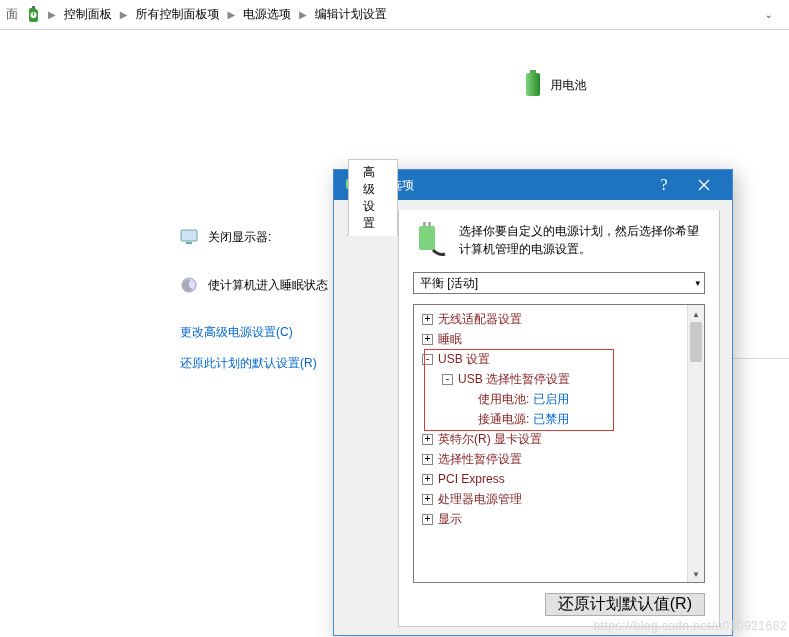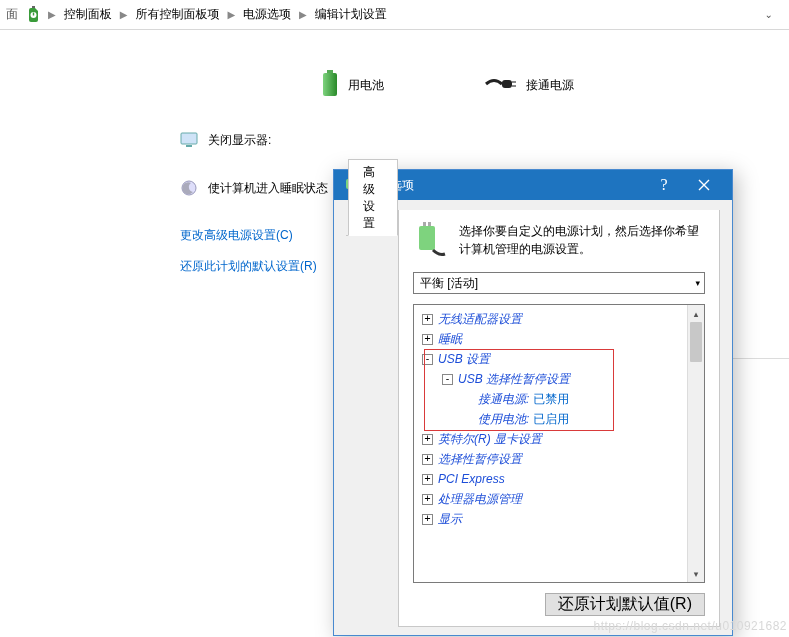--- a/index.html
+++ b/index.html
@@ -50,24 +50,25 @@
     color: #0a5a2a;
     margin-bottom: 8px;
   }
   .page .subtitle {
     font-size: 12px;
     color: #000;
     margin-bottom: 24px;
   }
   .cols {
     display: flex;
-    gap: 100px;
+    gap: 76px;
     margin-left: 140px;
     margin-bottom: 30px;
     align-items: center;
+    flex-direction: column;
   }
   .col { display: flex; align-items: center; gap: 8px; }
 
   .ctrl-row {
     display: flex;
     align-items: center;
     gap: 10px;
     margin-bottom: 30px;
   }
   .ctrl-row .small-icon { width: 18px; height: 18px; }
@@ -197,21 +198,21 @@
     border: 1px solid #888;
     display: inline-flex;
     align-items: center; justify-content: center;
     font-size: 10px;
     line-height: 8px;
     margin-right: 5px;
     color: #000;
     font-family: monospace;
     background:#fff;
   }
-  .tree .leaf-label { color: #1d4ed8; font-style: italic; }
+  .tree .leaf-label { color: #7f1d1d; }
   .tree .link-val { color: #0066cc; margin-left: 4px; }
   .highlight-box {
     position: absolute;
     border: 1px solid #d93a3a;
     pointer-events: none;
   }
   .scrollbar {
     width: 17px;
     background: #f0f0f0;
     border-left: 1px solid #dcdcdc;
@@ -410,27 +411,27 @@
             <div class="node" style="padding-left: 6px;">
               <span class="exp">-</span>
               <span class="leaf-label">USB 设置</span>
             </div>
             <div class="node" style="padding-left: 26px;">
               <span class="exp">-</span>
               <span class="leaf-label">USB 选择性暂停设置</span>
             </div>
             <div class="node" style="padding-left: 46px;">
               <span style="display: inline-block; width: 16px;"></span>
+              <span class="leaf-label">使用电池:</span>
+              <span class="link-val">已启用</span>
+            </div>
+            <div class="node" style="padding-left: 46px;">
+              <span style="display: inline-block; width: 16px;"></span>
               <span class="leaf-label">接通电源:</span>
               <span class="link-val">已禁用</span>
-            </div>
-            <div class="node" style="padding-left: 46px;">
-              <span style="display: inline-block; width: 16px;"></span>
-              <span class="leaf-label">使用电池:</span>
-              <span class="link-val">已启用</span>
             </div>
             <div class="node" style="padding-left: 6px;">
               <span class="exp">+</span>
               <span class="leaf-label">英特尔(R) 显卡设置</span>
             </div>
             <div class="node" style="padding-left: 6px;">
               <span class="exp">+</span>
               <span class="leaf-label">选择性暂停设置</span>
             </div>
             <div class="node" style="padding-left: 6px;">

